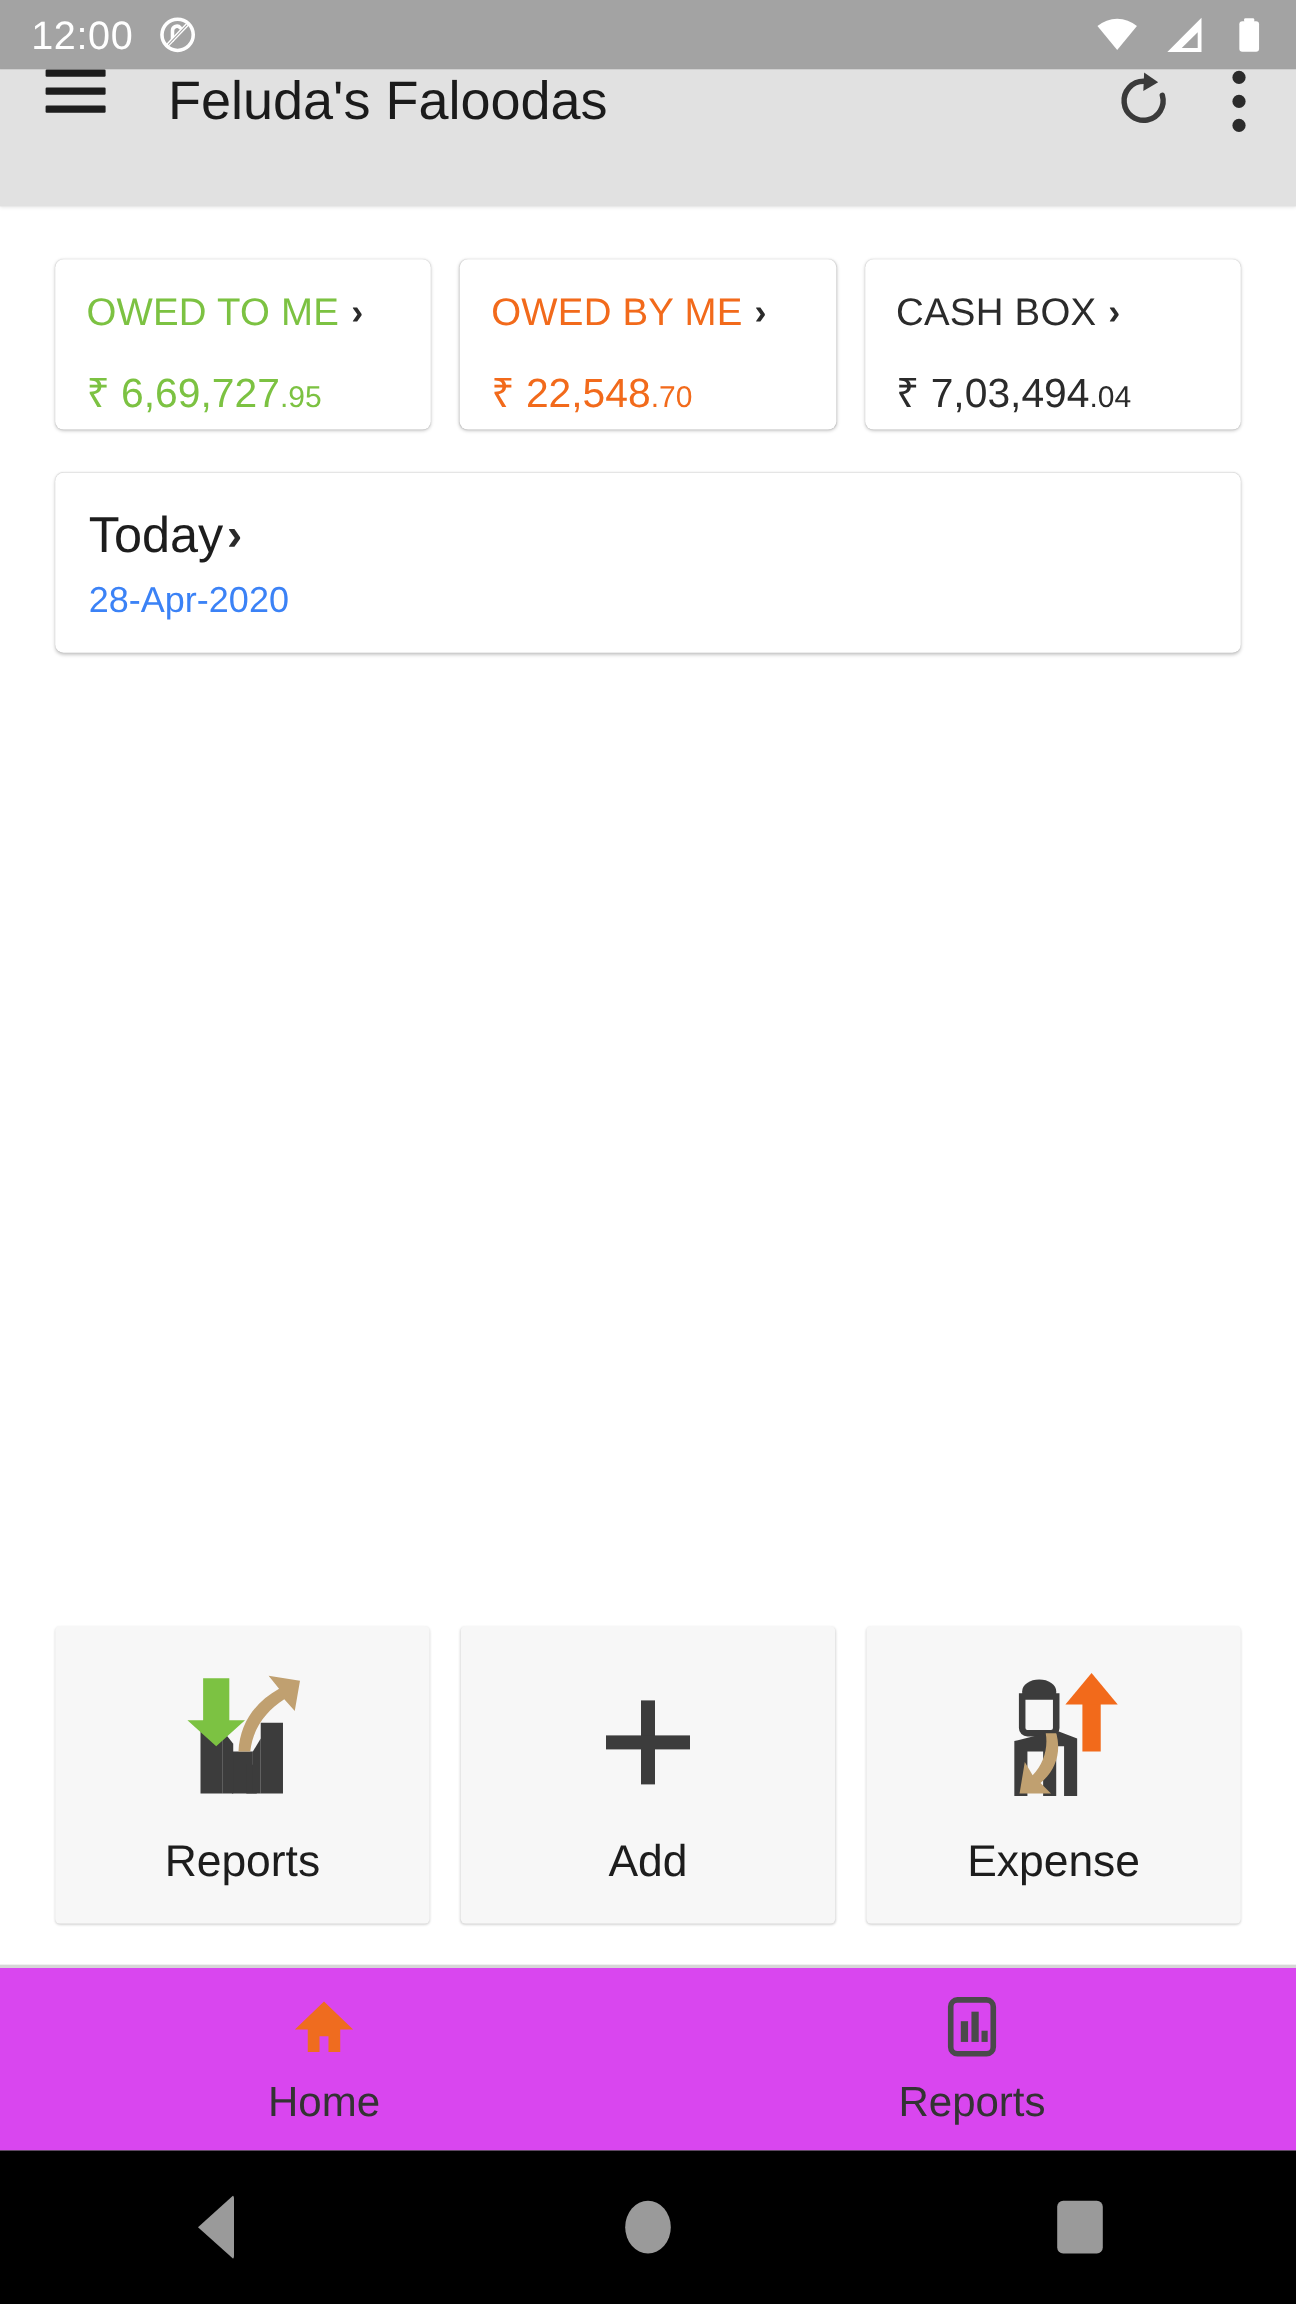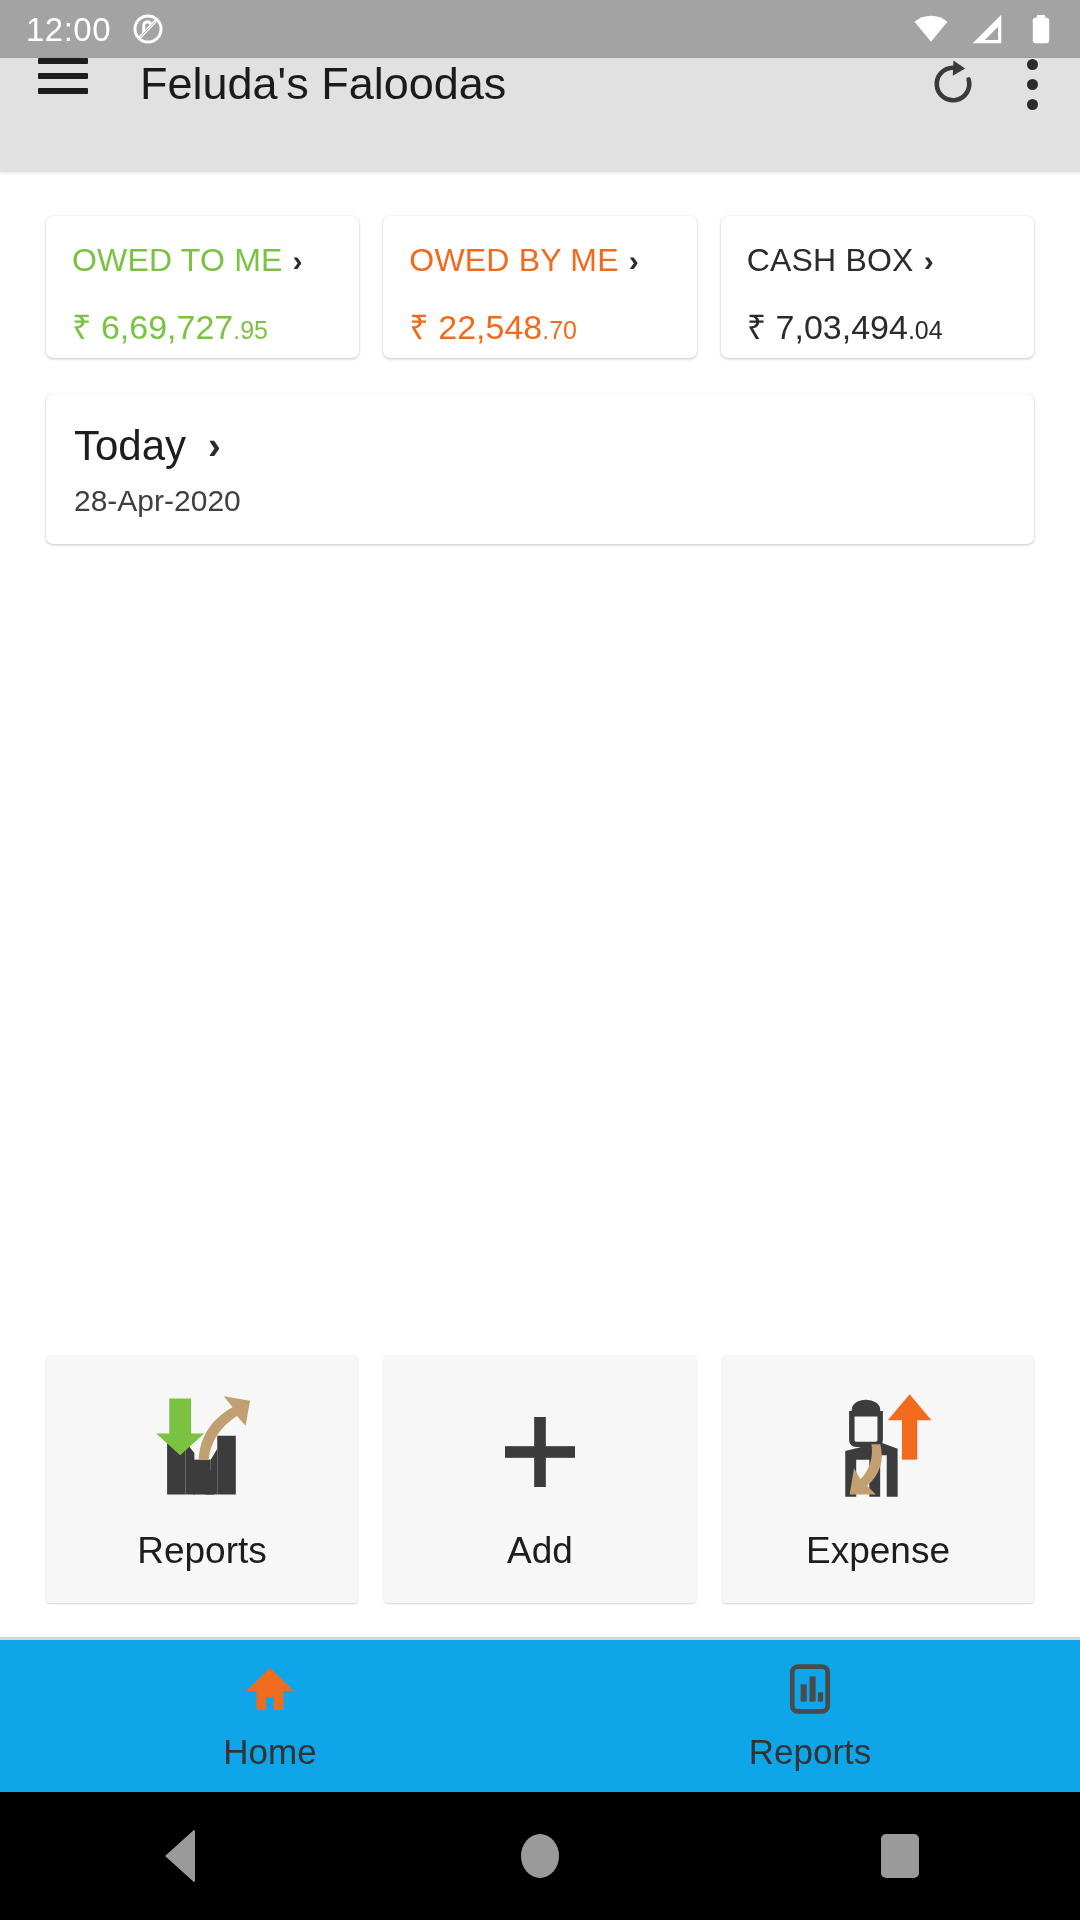--- a/index.html
+++ b/index.html
@@ -53,44 +53,44 @@
   .orange { color:#f26a1b; }
   .dark { color:#2b2b2b; }
   .chev-dark { color:#2b2b2b; }
 
   .today-card {
     margin-top:36px; background:#fff; border-radius:7px; min-height:144px;
     box-shadow:0 1px 3px rgba(0,0,0,.22), 0 0 1px rgba(0,0,0,.12);
     padding:28px 30px 26px 28px; display:flex; justify-content:space-between; cursor:pointer;
   }
   .today-left { display:flex; flex-direction:column; justify-content:space-between; }
-  .today-title { display:flex; align-items:center; gap:22px; font-size:42px; color:#1d1d1d;text-align:right; }
+  .today-title { display:flex; align-items:center; gap:3px; font-size:42px; color:#1d1d1d;text-align:right; }
   .today-title .chev { font-size:38px; }
-  .today-date { font-size:30px; color:#404040; margin-top:14px; }
+  .today-date { font-size:30px; color:#3b82f6; margin-top:14px; }
   .today-right { display:flex; flex-direction:column; justify-content:space-between; align-items:flex-end; text-align:right; }
   .kv { font-size:34px; color:#8e8e8e; white-space:nowrap; }
   .kv b { color:#1b1b1b; font-weight:bold; }
   .kv .dec { font-size:25px; color:#1b1b1b; font-weight:bold; }
   .kv.second { margin-top:14px; }
 
   .spacer { flex:1 1 auto; }
 
   
   .actions-row { display:flex; gap:26px; padding-bottom:34px; }
   .act-card {
     flex:1 1 0; background:#f7f7f7; border-radius:4px; height:248px;
     box-shadow:0 1px 2px rgba(0,0,0,.17);
     display:flex; flex-direction:column; align-items:center; justify-content:center; cursor:pointer;
   }
   .act-ico { height:132px; display:flex; align-items:center; justify-content:center; }
   .act-label { font-size:37px; color:#1d1d1d; margin-top:12px; }
 
   
   .navdivider { height:3px; background:#d6d6d6; }
-  .bottomnav { flex:0 0 152px; background:#0ea5e9; display:flex; }
+  .bottomnav { flex:0 0 152px; background:#d946ef; display:flex; }
   .nav-item { flex:1 1 0; display:flex; flex-direction:column; align-items:center; justify-content:center; gap:14px; cursor:pointer; }
   .nav-label { font-size:35px; color:#333333; }
   .nav-ico { height:58px; display:flex; align-items:center; justify-content:center; }
 
   
   .sysnav { flex:0 0 128px; background:#000000; display:flex; align-items:center; }
   .sys-btn { flex:1 1 0; display:flex; align-items:center; justify-content:center; cursor:pointer; }
   .sys-back { width:0; height:0; border-top:27px solid transparent; border-bottom:27px solid transparent; border-right:30px solid #9a9a9a; border-radius:3px; }
   .sys-home { width:38px; height:44px; background:#9a9a9a; border-radius:50%; }
   .sys-recent { width:38px; height:44px; background:#9a9a9a; border-radius:5px; }

